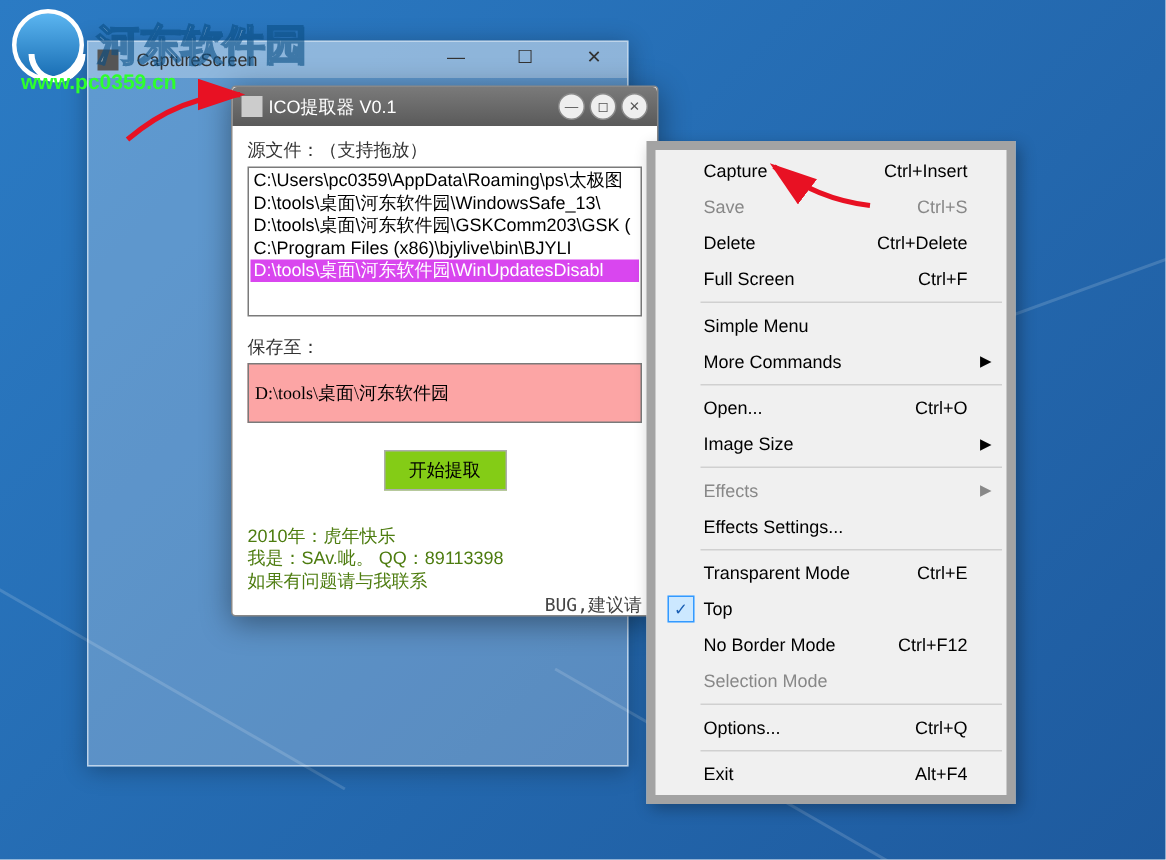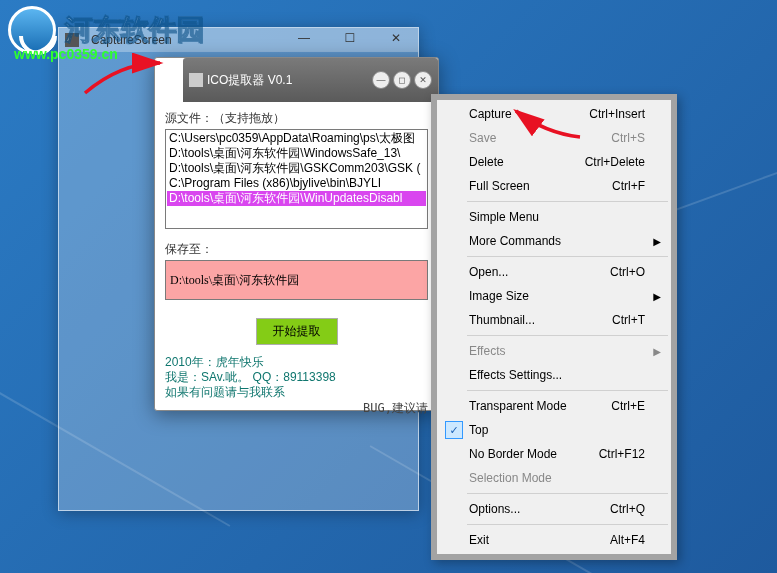--- a/index.html
+++ b/index.html
@@ -14,34 +14,34 @@
 .wm-text { display: inline-block; vertical-align: middle; font-size: 28px; font-weight: bold; -webkit-text-stroke: 1px #0a4f86; color:#fff; text-shadow:1px 1px 0 #0a4f86; opacity:0.6; margin-left:4px;}
 .wm-url { position:absolute; top:40px; left:6px; font-size:14px; color:#2eff2e; font-weight:bold; }
 
 .capture-window { position: absolute; top: 27px; left: 58px; width: 361px; height: 484px; background: rgba(255,255,255,0.25); border:1px solid rgba(255,255,255,0.6); box-shadow: 0 2px 15px rgba(0,0,0,0.3); }
 .cw-title { height: 24px; background: rgba(255,255,255,0.3); display:flex; align-items:center; justify-content:space-between; padding:0 6px; }
 .cw-title-left { display:flex; align-items:center; gap:12px; font-size:12px; color:#333; }
 .cw-icon { width:14px; height:14px; background:#555; }
 .cw-body { position:absolute; top:24px; left:0; right:0; bottom:0; }
 
 .ico-window { position: absolute; top: 57px; left: 154px; width: 285px; height: 354px; background:#fff; border:1px solid #888; box-shadow:0 4px 20px rgba(0,0,0,0.4); border-radius:3px; z-index:10; }
-.ico-title { height:44px; background: linear-gradient(180deg,#7a7a7a,#5a5a5a); border-radius:3px 3px 0 0; display:flex; align-items:center; justify-content:space-between; padding:0 6px; color:#fff; font-size:12px;margin-left:28px; }
+.ico-title { height:26px; background: linear-gradient(180deg,#7a7a7a,#5a5a5a); border-radius:3px 3px 0 0; display:flex; align-items:center; justify-content:space-between; padding:0 6px; color:#fff; font-size:12px; }
 .ico-title-left { display:flex; align-items:center; gap:4px;}
 .ico-title-icon { width:14px; height:14px; background:#ccc; }
 .ico-title-btns { display:flex; gap:3px; }
 .ico-tbtn { width:18px; height:18px; border-radius:50%; border:1px solid #888; background:#eee; display:flex; align-items:center; justify-content:center; font-size:9px; color:#555; }
 .ico-body { padding:8px 10px; font-size:12px; }
 .ico-label { color:#333; margin-bottom:2px; }
 .file-list { width:100%; height:100px; background:#fff; border:1px solid #7a7a7a; font-family:"SimSun",monospace; font-size:12px; line-height:15px; padding:1px; overflow:hidden; white-space:nowrap; }
 .file-list div { padding:0 2px; }
 .file-list div.selected { background:#d946ef; color:#fff; }
 .save-label { margin-top:12px; }
 .save-input { width:100%; height:22px; border:1px solid #7a7a7a; padding:19px 4px; font-family:Liberation Serif, serif; font-size:12px; background:#fca5a5; }
 .extract-btn { display:block; margin:18px auto 0; padding:4px 16px; border:1px solid #adadad; background:#84cc16; font-size:12px; }
-.footer-text { margin-top:10px; font-size:12px; color:#0f766e; line-height:15px; font-family:"SimSun",monospace;}
+.footer-text { margin-top:23px; font-size:12px; color:#4d7c0f; line-height:15px; font-family:"SimSun",monospace;}
 .bug-text { text-align:right; font-size:12px; color:#444; font-family:"SimSun",monospace;}
 
 .arrow { position:absolute; z-index:40; pointer-events:none; }
 .arrow svg { overflow:visible; }
 
 .context-menu { position:absolute; top:94px; left:431px; width:246px; background:#f0f0f0; border:6px solid #a3a3a3; box-shadow:3px 3px 10px rgba(0,0,0,0.3); padding:2px; z-index:30; font-size:12px; }
 .menu-item { height:24px; display:flex; align-items:center; padding:0 24px 0 30px; position:relative; color:#000; }
 .menu-item.disabled { color:#888; }
 .menu-item .shortcut { margin-left:auto; color:#000; }
 .menu-item.disabled .shortcut { color:#888; }
@@ -139,24 +139,20 @@
       <span class="submenu-arrow">▶</span>
     </div>
     <div class="menu-sep"></div>
     <div class="menu-item">
       <span>Open...</span>
       <span class="shortcut">Ctrl+O</span>
     </div>
     <div class="menu-item">
       <span>Image Size</span>
       <span class="submenu-arrow">▶</span>
-    </div>
-    <div class="menu-item">
-      <span>Thumbnail...</span>
-      <span class="shortcut">Ctrl+T</span>
     </div>
     <div class="menu-sep"></div>
     <div class="menu-item disabled">
       <span>Effects</span>
       <span class="submenu-arrow">▶</span>
     </div>
     <div class="menu-item">
       <span>Effects Settings...</span>
     </div>
     <div class="menu-sep"></div>

